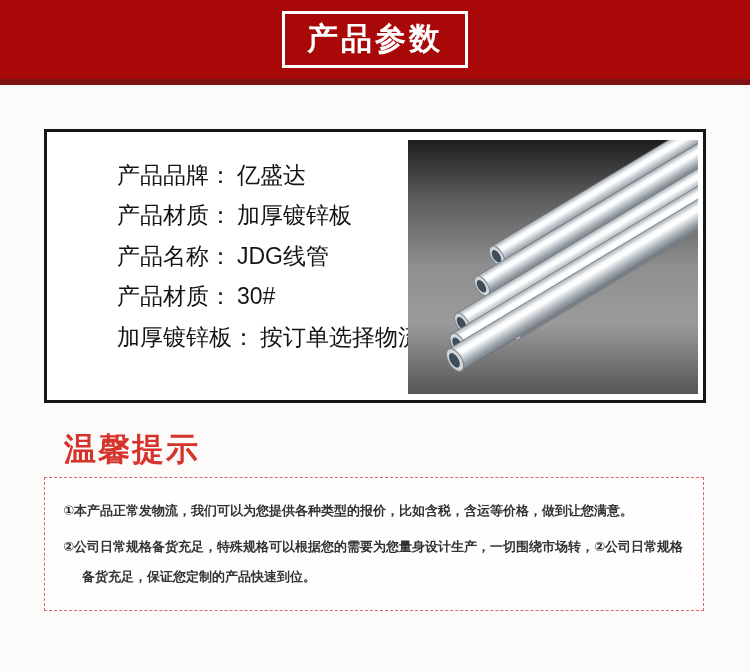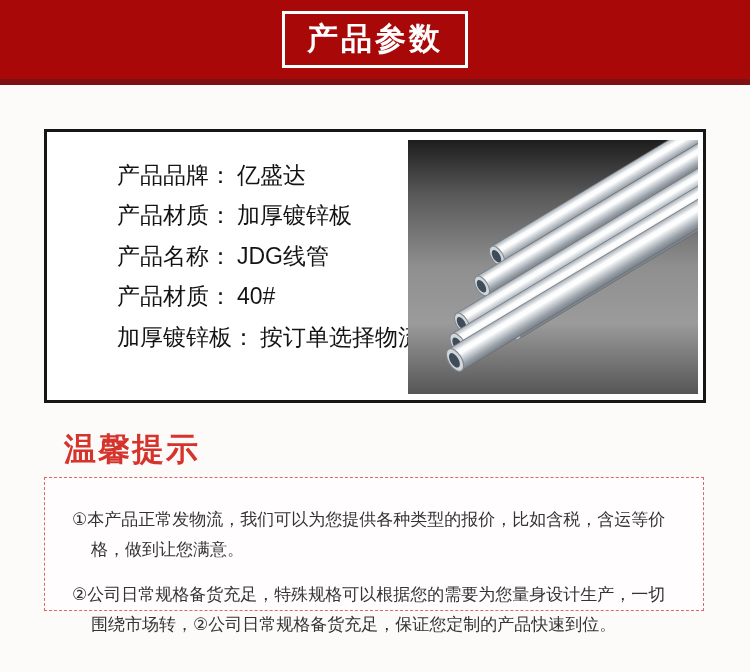--- a/index.html
+++ b/index.html
@@ -38,22 +38,22 @@
   .tips-title{
     position:absolute;left:64px;top:428px;
     font-size:32px;font-weight:bold;color:#d5342c;letter-spacing:2px;
   }
   .tips-box{
     position:absolute;left:44px;top:477px;width:660px;height:134px;
     border:1px dashed #dd6a62;background:#fffdfd;box-sizing:border-box;
     padding:12px 14px 0 12px;
   }
   .tip-para{
-    margin:15px;padding-left:19px;text-indent:-19px;
-    font-size:17px;line-height:30px;color:#333333;
+    margin:6px;padding-left:19px;text-indent:-19px;
+    font-size:13px;line-height:30px;color:#333333;font-weight:bold;
   }
 </style>
 </head>
 <body>
 
 <div class="page">
 
   <div class="banner" style="background-color: rgb(168, 8, 8); border-bottom-color: rgb(126, 17, 17);">
     <div class="banner-title-box">产品参数</div>
   </div>
@@ -71,21 +71,21 @@
           <span class="spec-value">加厚镀锌板</span>
         </li>
 
         <li class="spec-row">
           <span class="spec-label">产品名称：</span>
           <span class="spec-value">JDG线管</span>
         </li>
 
         <li class="spec-row">
           <span class="spec-label">产品材质：</span>
-          <span class="spec-value">40#</span>
+          <span class="spec-value">30#</span>
         </li>
 
 
         <li class="spec-row">
           <span class="spec-label">加厚镀锌板：</span>
           <span class="spec-value">按订单选择物流</span>
         </li>
 
     </ul>
 

